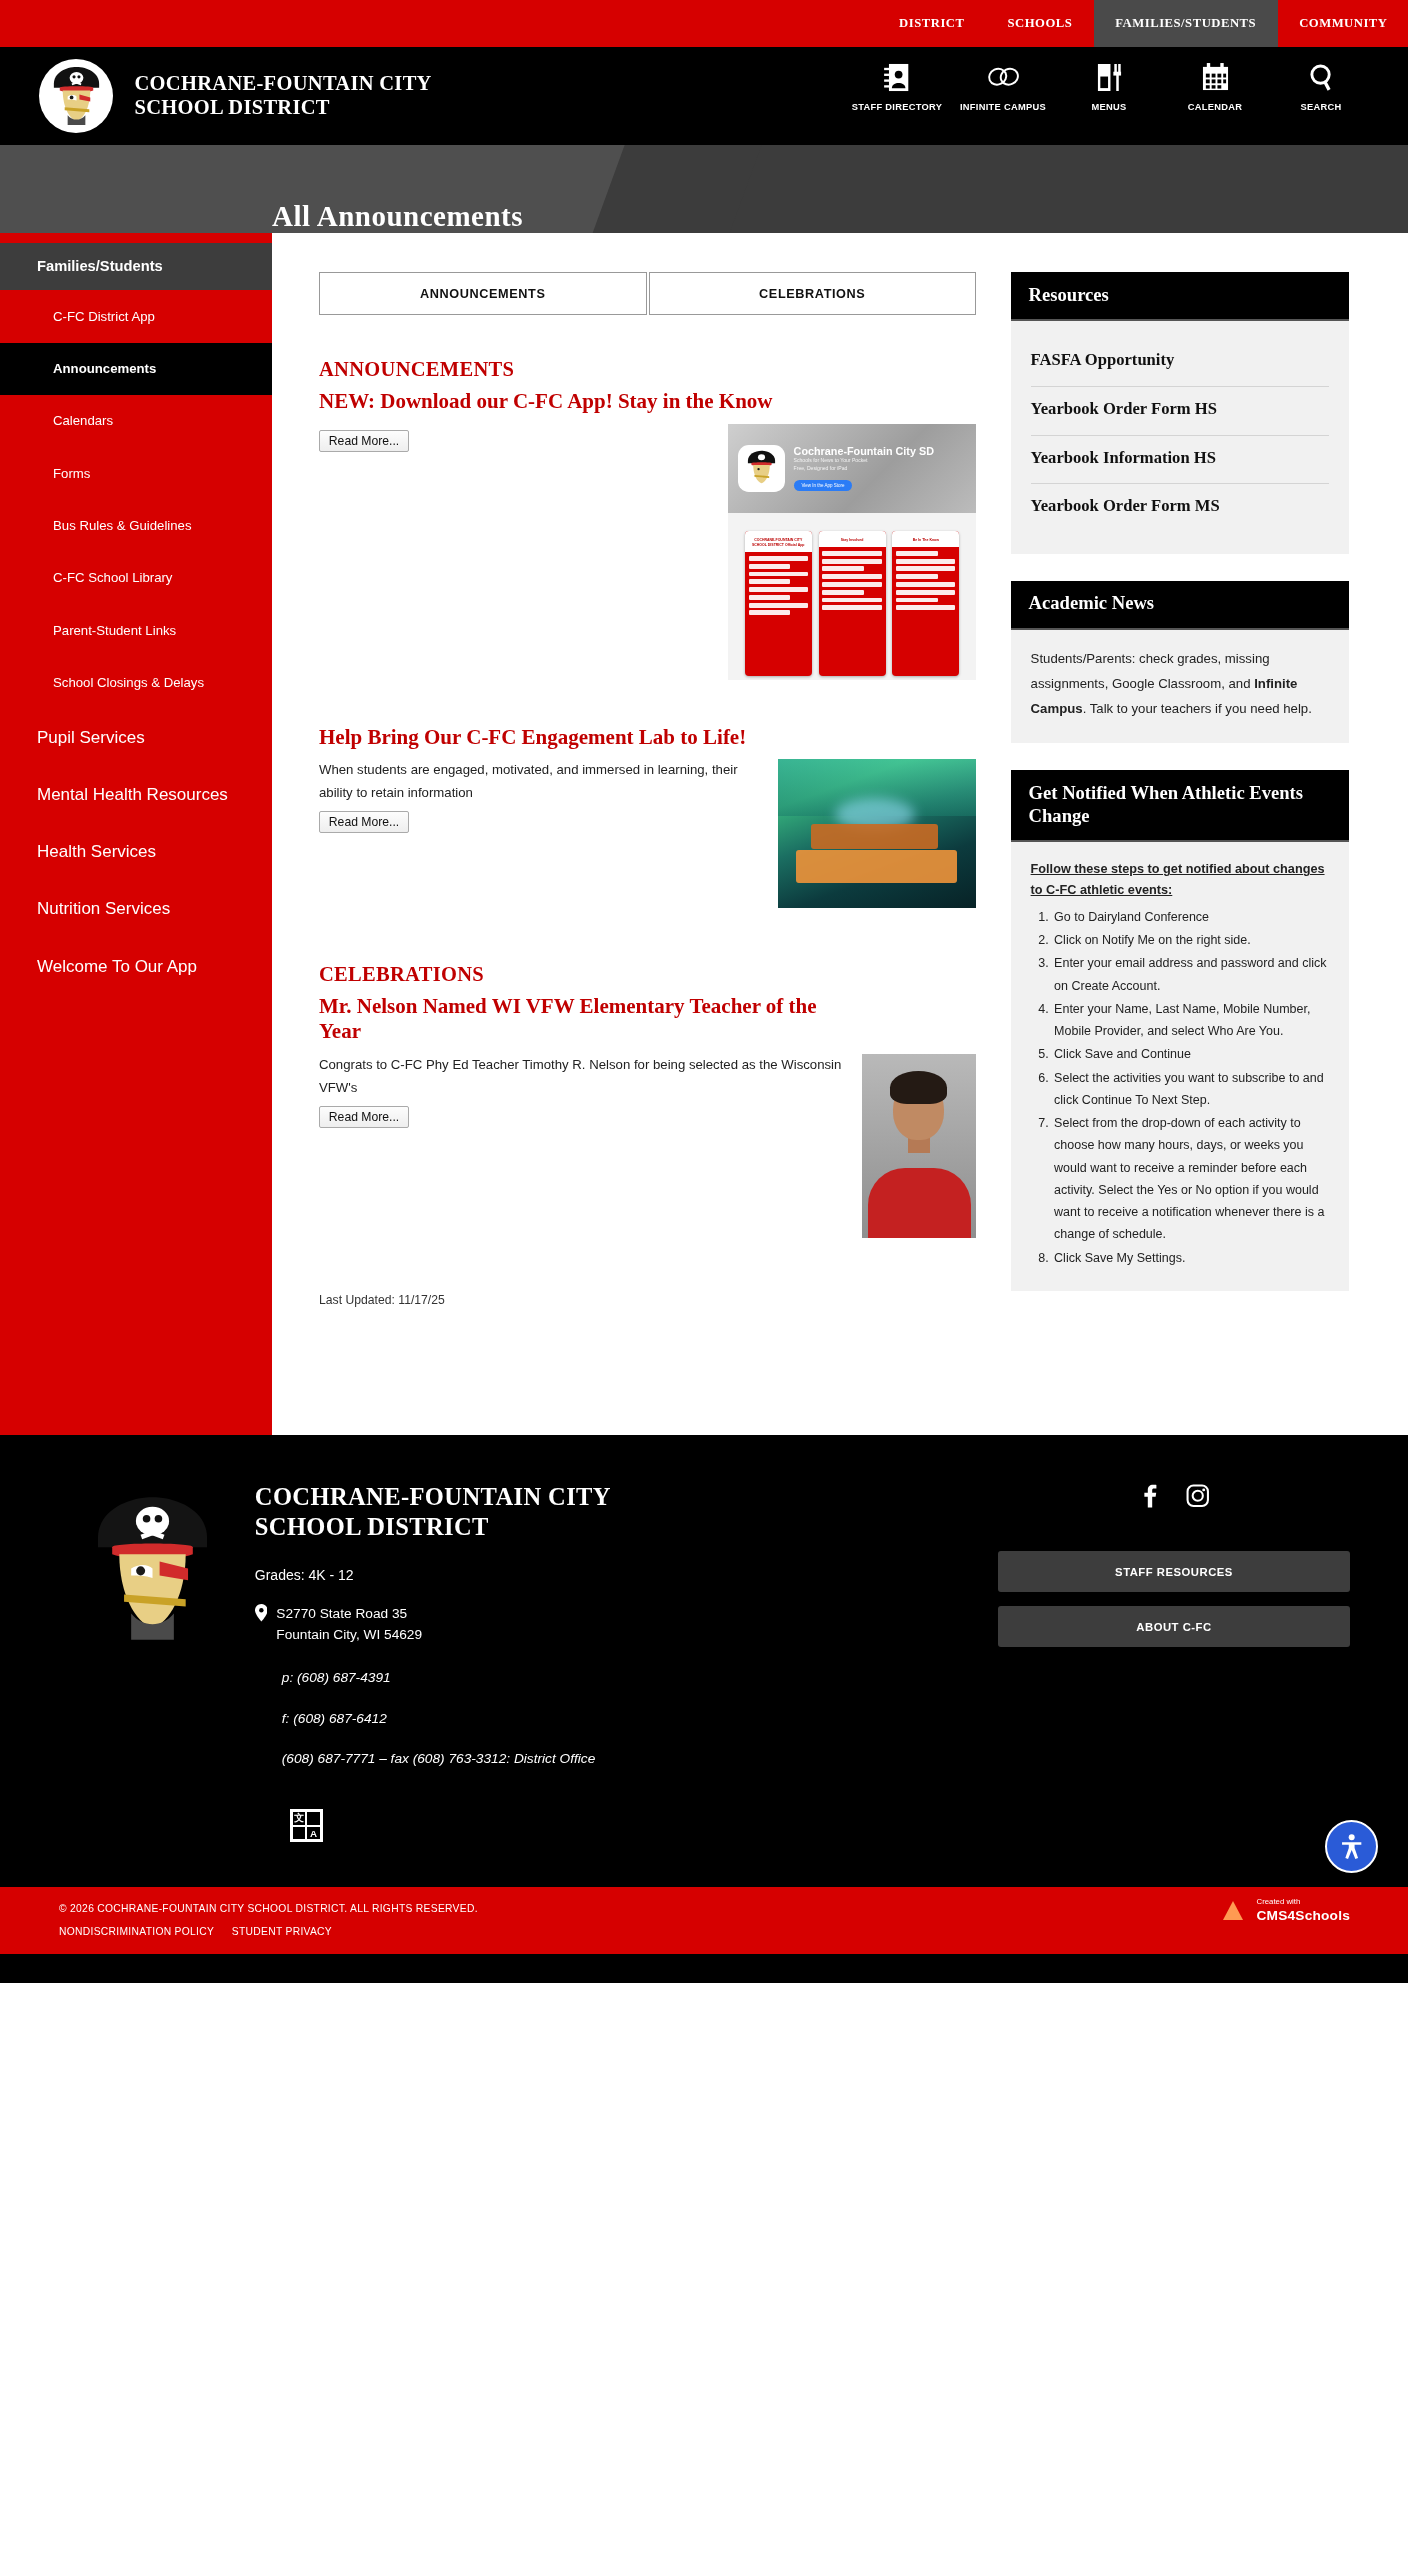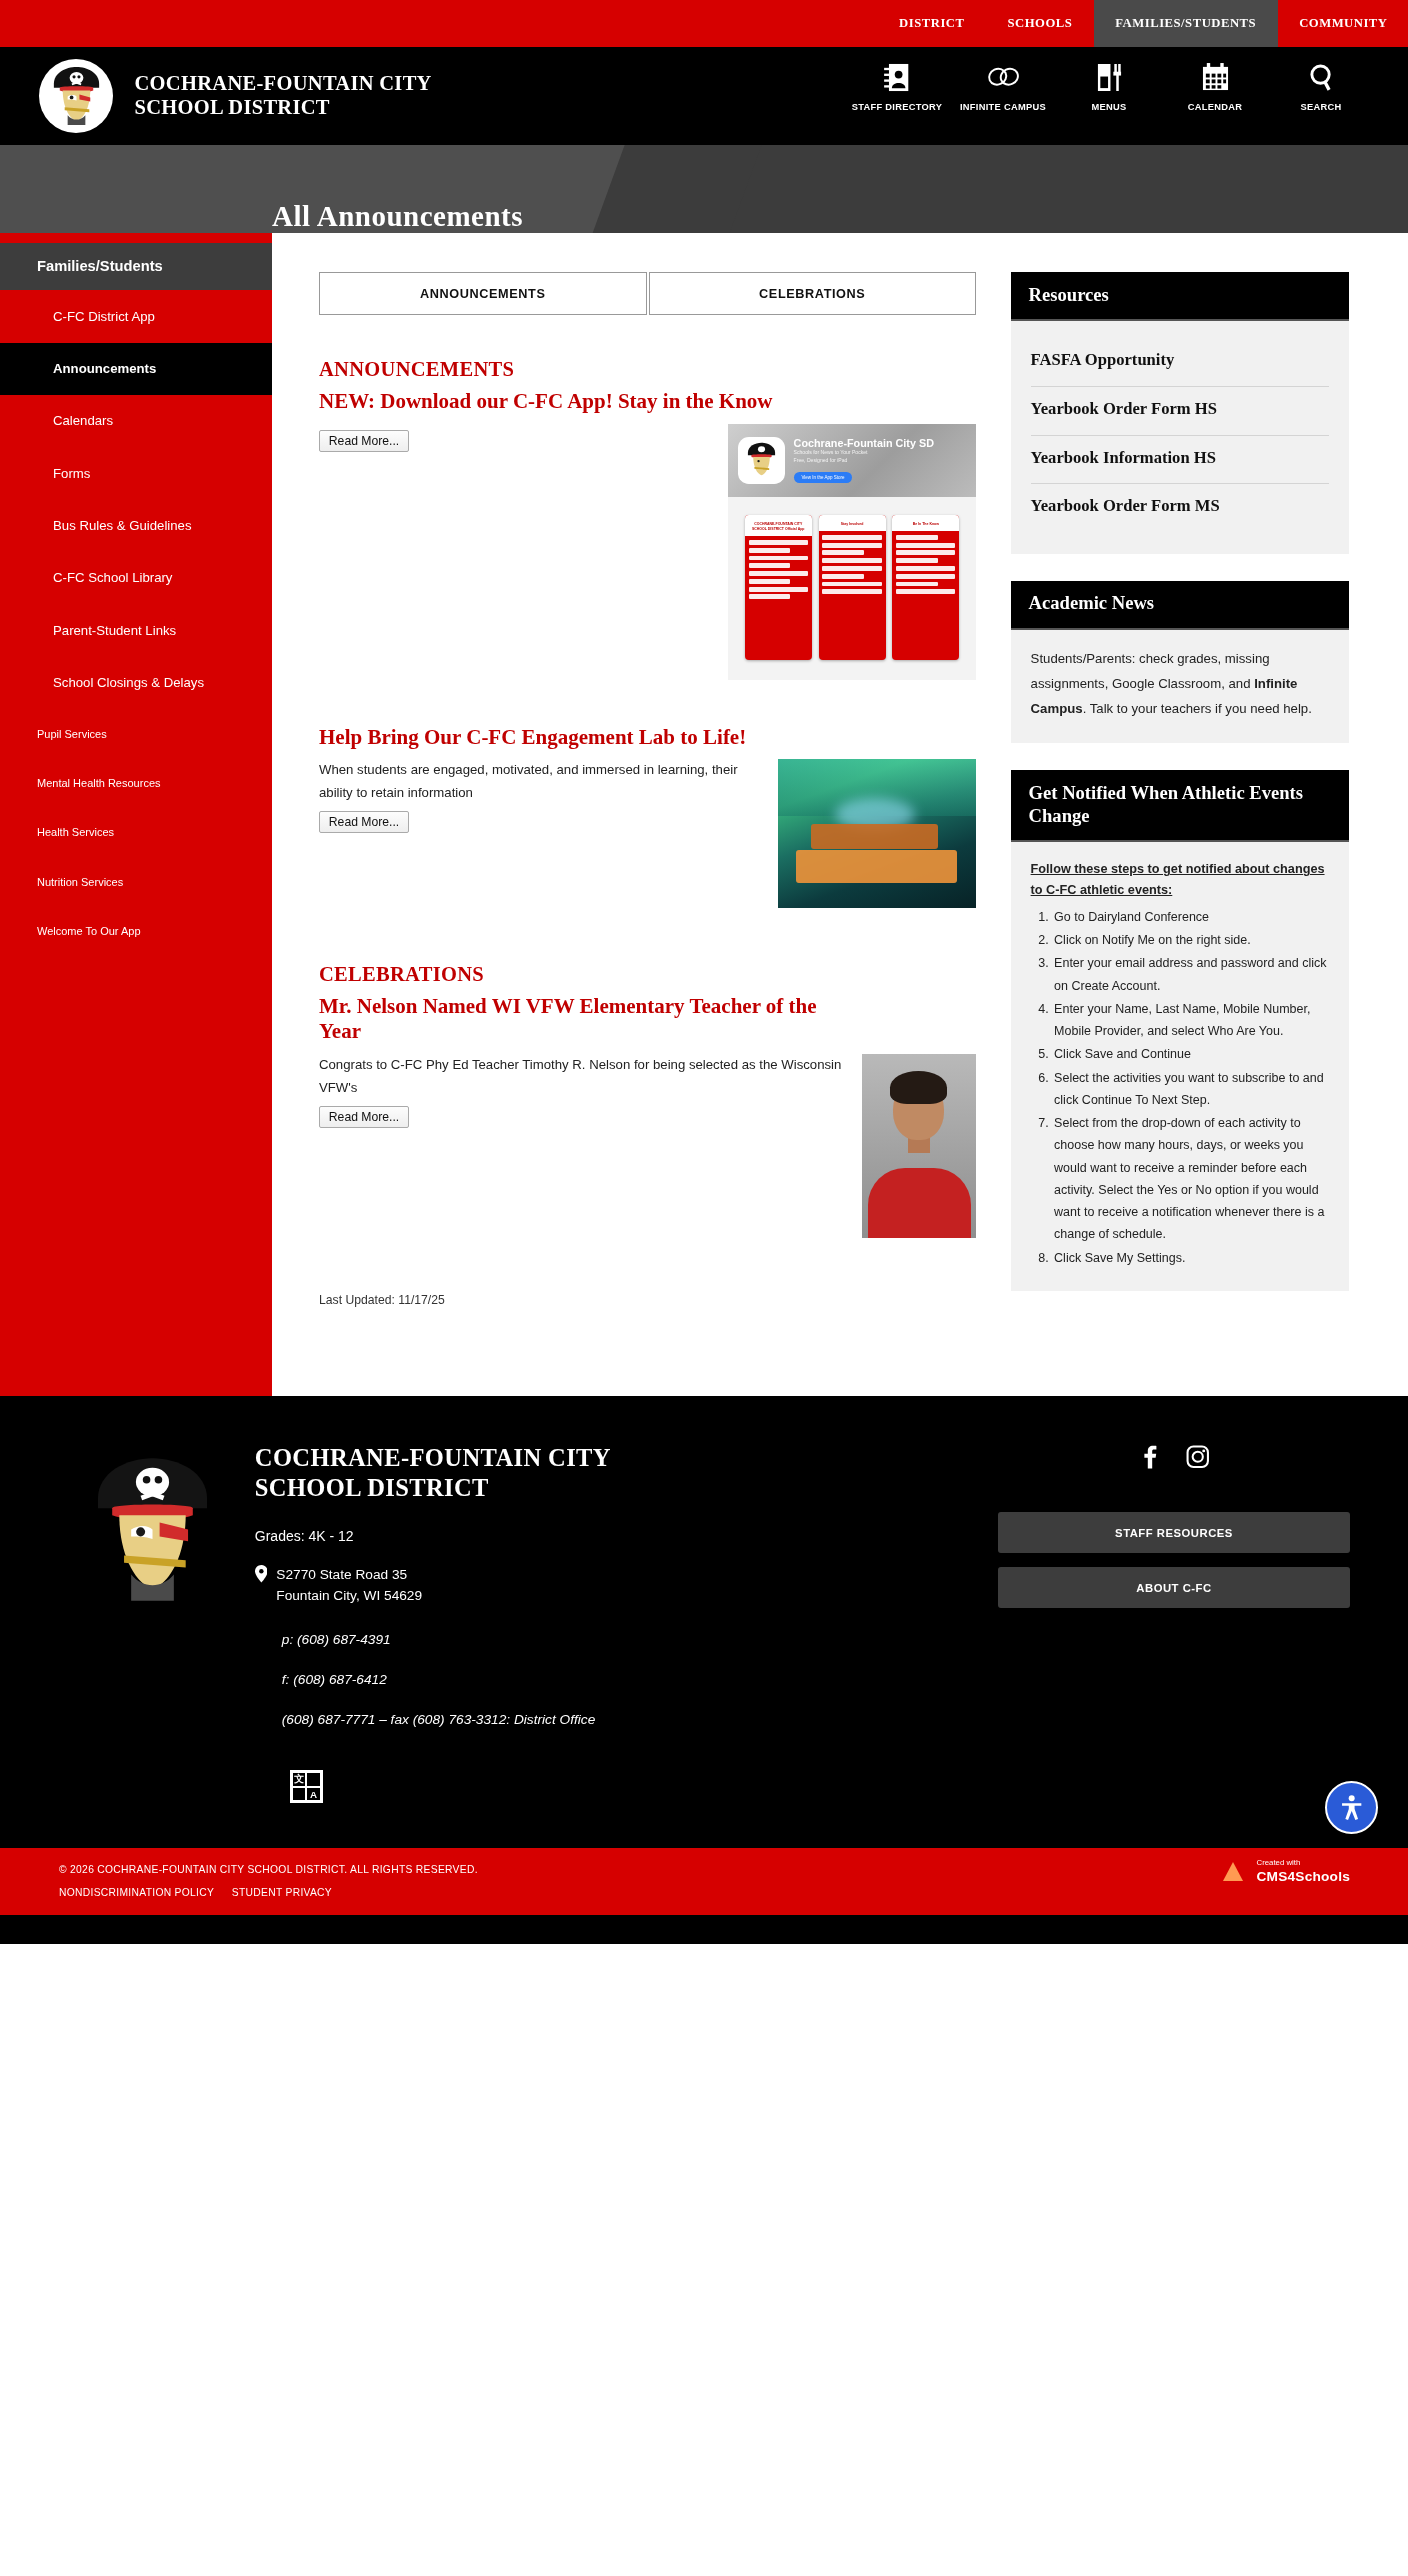--- a/index.html
+++ b/index.html
@@ -133,21 +133,21 @@
     padding: 15.7px 0 15.7px 37px;
     font-family: "Liberation Sans", sans-serif;
   }
   .side-item {
     color: #fff;
     font-size: 13.2px;
     padding: 17.6px 9.8px 17.6px 53px;
     cursor: pointer;
     line-height: 1.3;
   }
-  .side-item.top-level { padding-left: 37px; font-size: 11px; }
+  .side-item.top-level { padding-left: 37px; font-size: 17px; }
   .side-item.active { background: #000; font-weight: bold; }
   .spacer-red { height: 9.8px; background:#d60000; }
 
   
   .content {
     flex: 1 1 auto;
     background: #fff;
     padding: 39px 35px 39px 47px;
     display: flex;
     gap: 35px;
@@ -204,21 +204,21 @@
   }
   .art-flex { display: flex; gap: 15.7px; }
   .art-text { flex: 1 1 auto; }
 
   
   .thumb-app {
     width: 248px; height: 256px; flex: 0 0 248px;
     background: #f3f3f3; position: relative; overflow: hidden;
   }
   .thumb-app .topcard {
-    height: 73px; background: linear-gradient(135deg,#cfcfcf,#9d9d9d 60%, #bcbcbc);
+    height: 89px; background: linear-gradient(135deg,#cfcfcf,#9d9d9d 60%, #bcbcbc);
     display: flex; align-items: center; padding: 0 9.8px; gap: 8.8px;
   }
   .mini-ico {
     width: 47px; height: 47px; border-radius: 10.8px; background:#fff;
     display:flex; align-items:center; justify-content:center; flex:0 0 47px;
   }
   .topcard .tl { color:#fff; }
   .topcard .tl b { font-size: 10.8px; display:block; }
   .topcard .tl i { font-size: 5.1px; display:block; font-style:normal; opacity:.85; line-height:1.5; }
   .topcard .pill { margin-top:3.9px; background:#2b7cf6; color:#fff; font-size:4.5px; padding:2.9px 7.8px; border-radius:7.8px; display:inline-block; }

